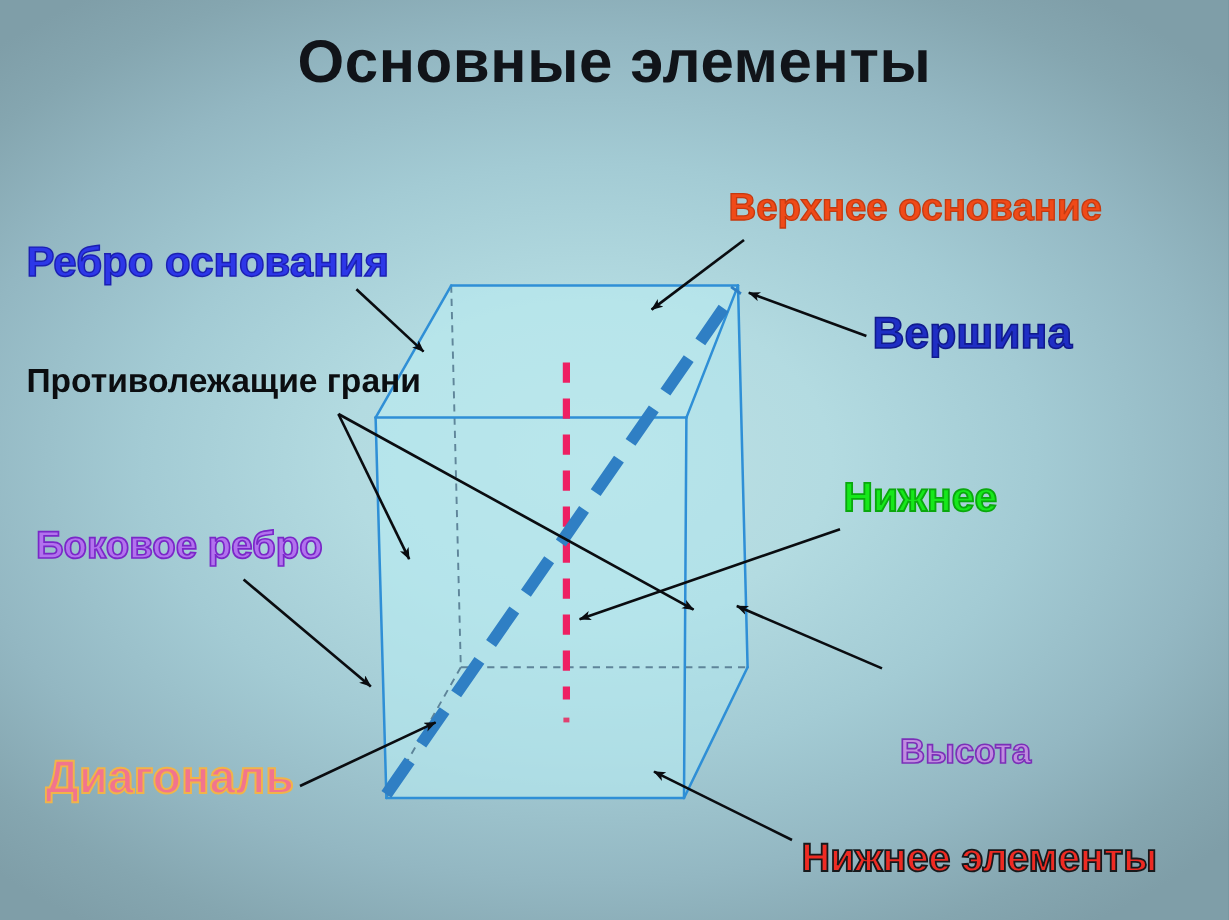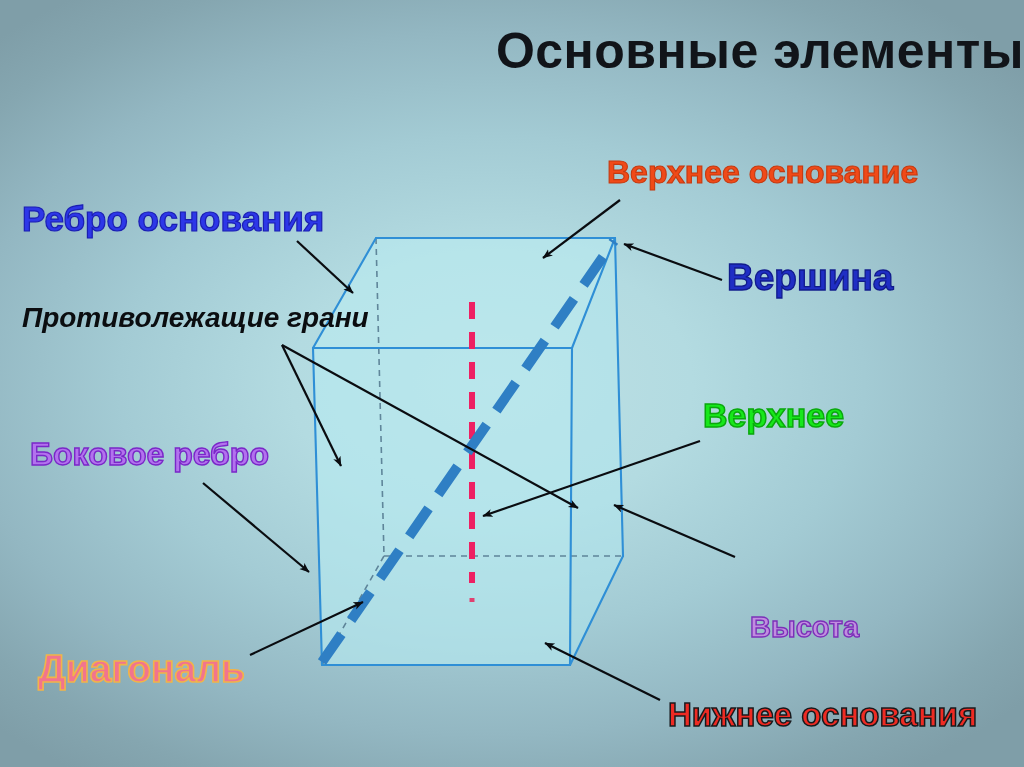--- a/index.html
+++ b/index.html
@@ -22,21 +22,21 @@
         #85a6b0 90%,
         #7f9ea8 100%);
   }
 
   
   #title {
     position: absolute;
     left: 0;
     top: 22px;
     width: 1024px;
-    text-align: right;
+    text-align: center;
     font-size: 50px;
     font-weight: bold;
     color: #111419;
     letter-spacing: 0.5px;
     white-space: nowrap;
   }
 
   
   #art {
     position: absolute;
@@ -58,33 +58,31 @@
     left: 22px;  top: 200px;
     font-size: 35px;
     color: #2d37e8;
     -webkit-text-stroke: 1.2px #1b1fb0;
     text-shadow: 0 0 1px #5b63ff;
   }
   .lbl-protivo {
     left: 22px;  top: 303px;
     font-size: 28px;
     color: #0b0d10;
-    font-style: italic;
   }
   .lbl-bok-rebro {
     left: 30px;  top: 437px;
     font-size: 32px;
     color: #b272ee;
     -webkit-text-stroke: 1.4px #7a27c8;
   }
   .lbl-diagonal {
     left: 38px;  top: 628px;
     font-size: 39px;
     color: #f2748e;
-    margin-top: 20px;
     -webkit-text-stroke: 1.6px #f0b44a;
   }
   .lbl-verh-osn {
     left: 607px; top: 155px;
     font-size: 32px;
     color: #f04a18;
     text-align: center;
     -webkit-text-stroke: 1.1px #c53a10;
   }
   .lbl-vershina {
@@ -196,21 +194,21 @@
   <div class="lbl lbl-protivo">Противолежащие грани</div>
 
   <div class="lbl lbl-bok-rebro">Боковое ребро</div>
 
   <div class="lbl lbl-diagonal">Диагональ</div>
 
   <div class="lbl lbl-verh-osn">Верхнее основание</div>
 
   <div class="lbl lbl-vershina">Вершина</div>
 
-  <div class="lbl lbl-vysota">Верхнее</div>
+  <div class="lbl lbl-vysota">Нижнее</div>
 
   <div class="lbl lbl-bok-gran">
     <div>Высота</div>
   </div>
 
-  <div class="lbl lbl-nizh-osn">Нижнее основания</div>
+  <div class="lbl lbl-nizh-osn">Нижнее элементы</div>
 
 </div>
 
 </body></html>

